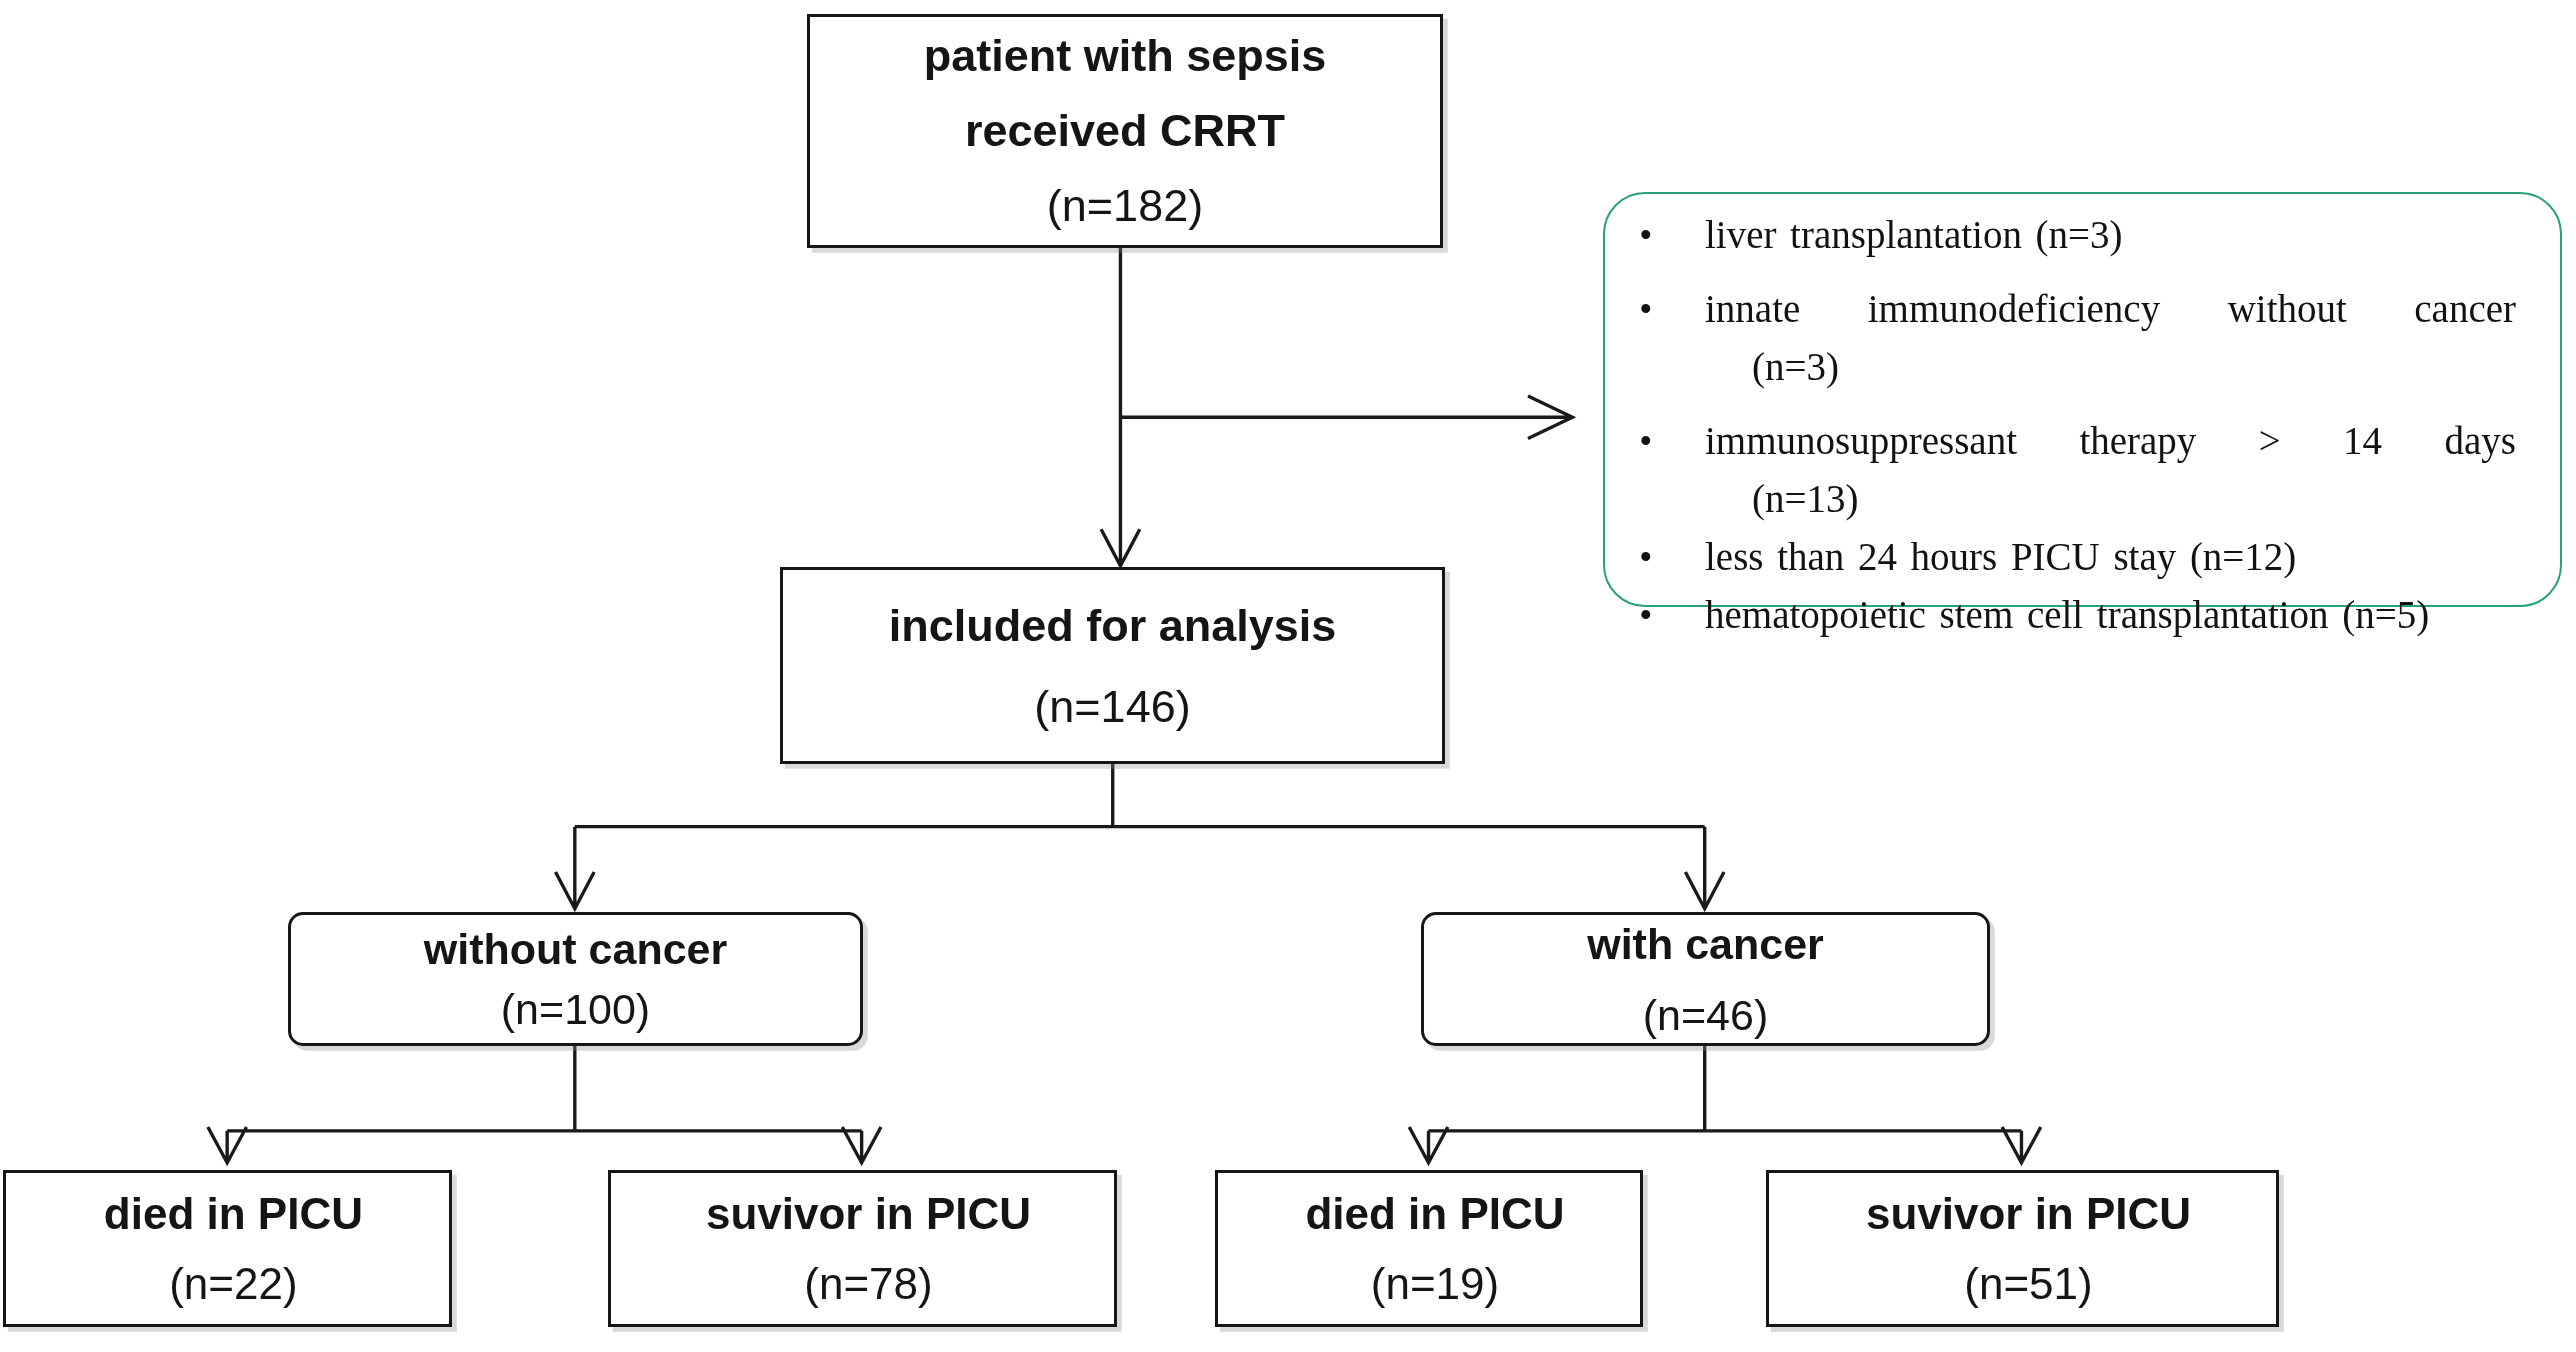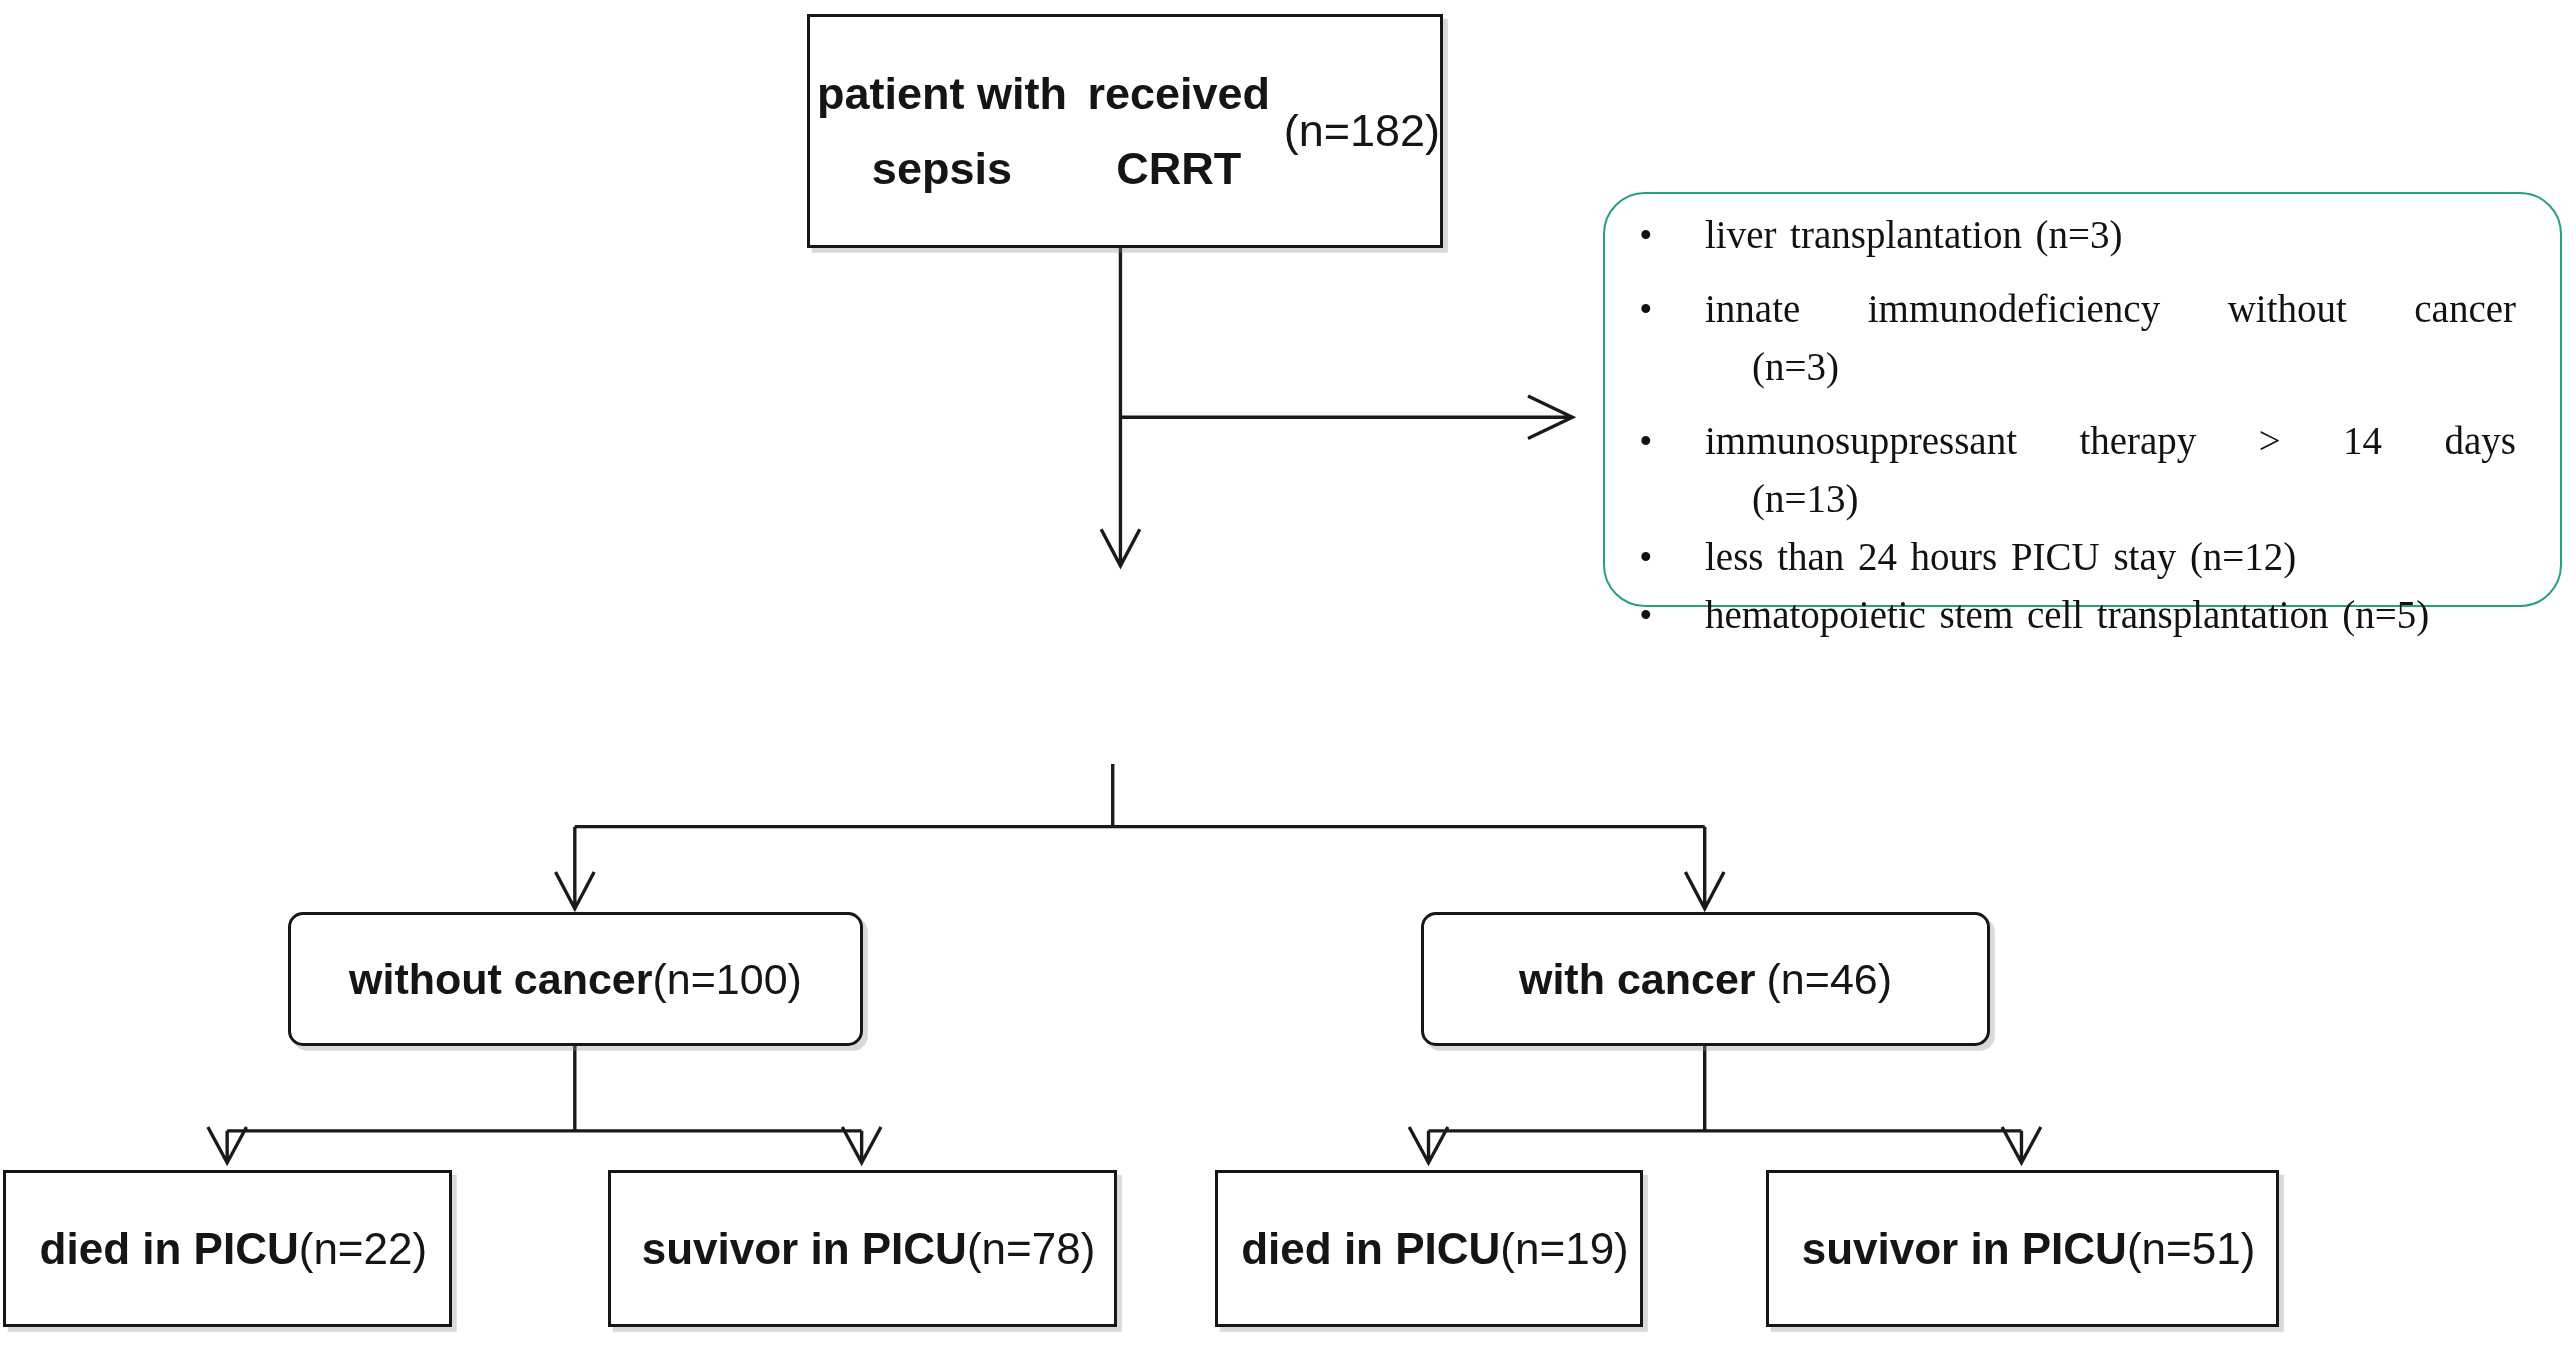--- a/index.html
+++ b/index.html
@@ -4,21 +4,21 @@
 <style>
   html,body{margin:0;padding:0;background:#ffffff;}
   .canvas{
     position:relative;width:2576px;height:1352px;background:#ffffff;overflow:hidden;
     font-family:"Liberation Sans",sans-serif;color:#151515;
   }
   .connectors{position:absolute;left:0;top:0;z-index:0;}
   .box{
     position:absolute;box-sizing:border-box;background:#ffffff;
     border:3.9px solid #161616;z-index:1;
-    display:flex;flex-direction:row;align-items:center;justify-content:center;
+    display:flex;flex-direction:column;align-items:center;justify-content:center;
     text-align:center;box-shadow:4.8px 4.8px 0 rgba(140,140,140,0.33);
   }
   .box .t{display:block;font-weight:700;}
   .box .n{display:block;font-weight:400;}
   .box-root{left:807px;top:13.5px;width:636px;height:234px;font-size:45px;line-height:75px;}
   .box-included{left:780px;top:567px;width:665px;height:197px;font-size:45px;line-height:81px;}
   .box-mid{top:912px;height:134px;font-size:43px;line-height:60px;border-radius:15px;}
   .box-nocancer{left:288px;width:575px;}
   .box-cancer{left:1421px;width:569px;gap:11px;}
   .box-leaf{top:1170px;height:157px;font-size:44px;line-height:70px;padding-left:12px;}
@@ -92,20 +92,24 @@
 
       </li>
       <li>
         <span class="bullet">•</span>
         <span class="l1">hematopoietic stem cell transplantation (n=5)</span>
 
       </li>
     </ul>
   </div>
 
+  <div class="box box-included">
+    <span class="t">included for analysis</span>
+    <span class="n">(n=146)</span>
+  </div>
 
   <div class="box box-mid box-nocancer">
     <span class="t">without cancer</span>
     <span class="n">(n=100)</span>
   </div>
 
   <div class="box box-mid box-cancer">
     <span class="t">with cancer</span>
     <span class="n">(n=46)</span>
   </div>

